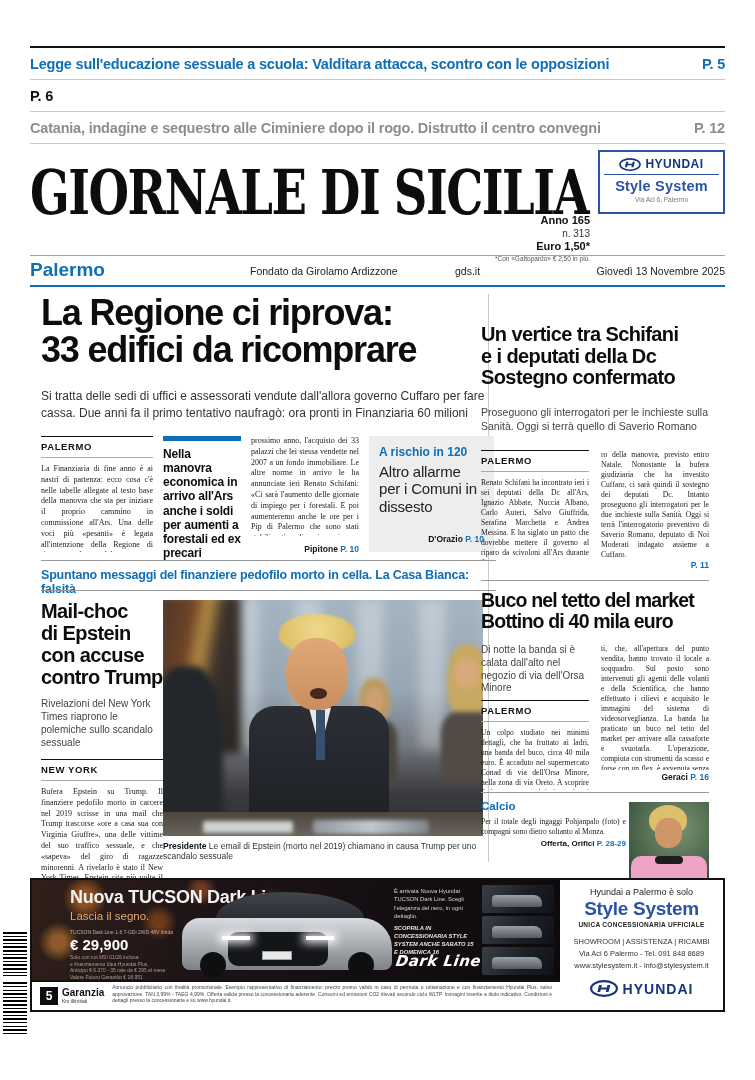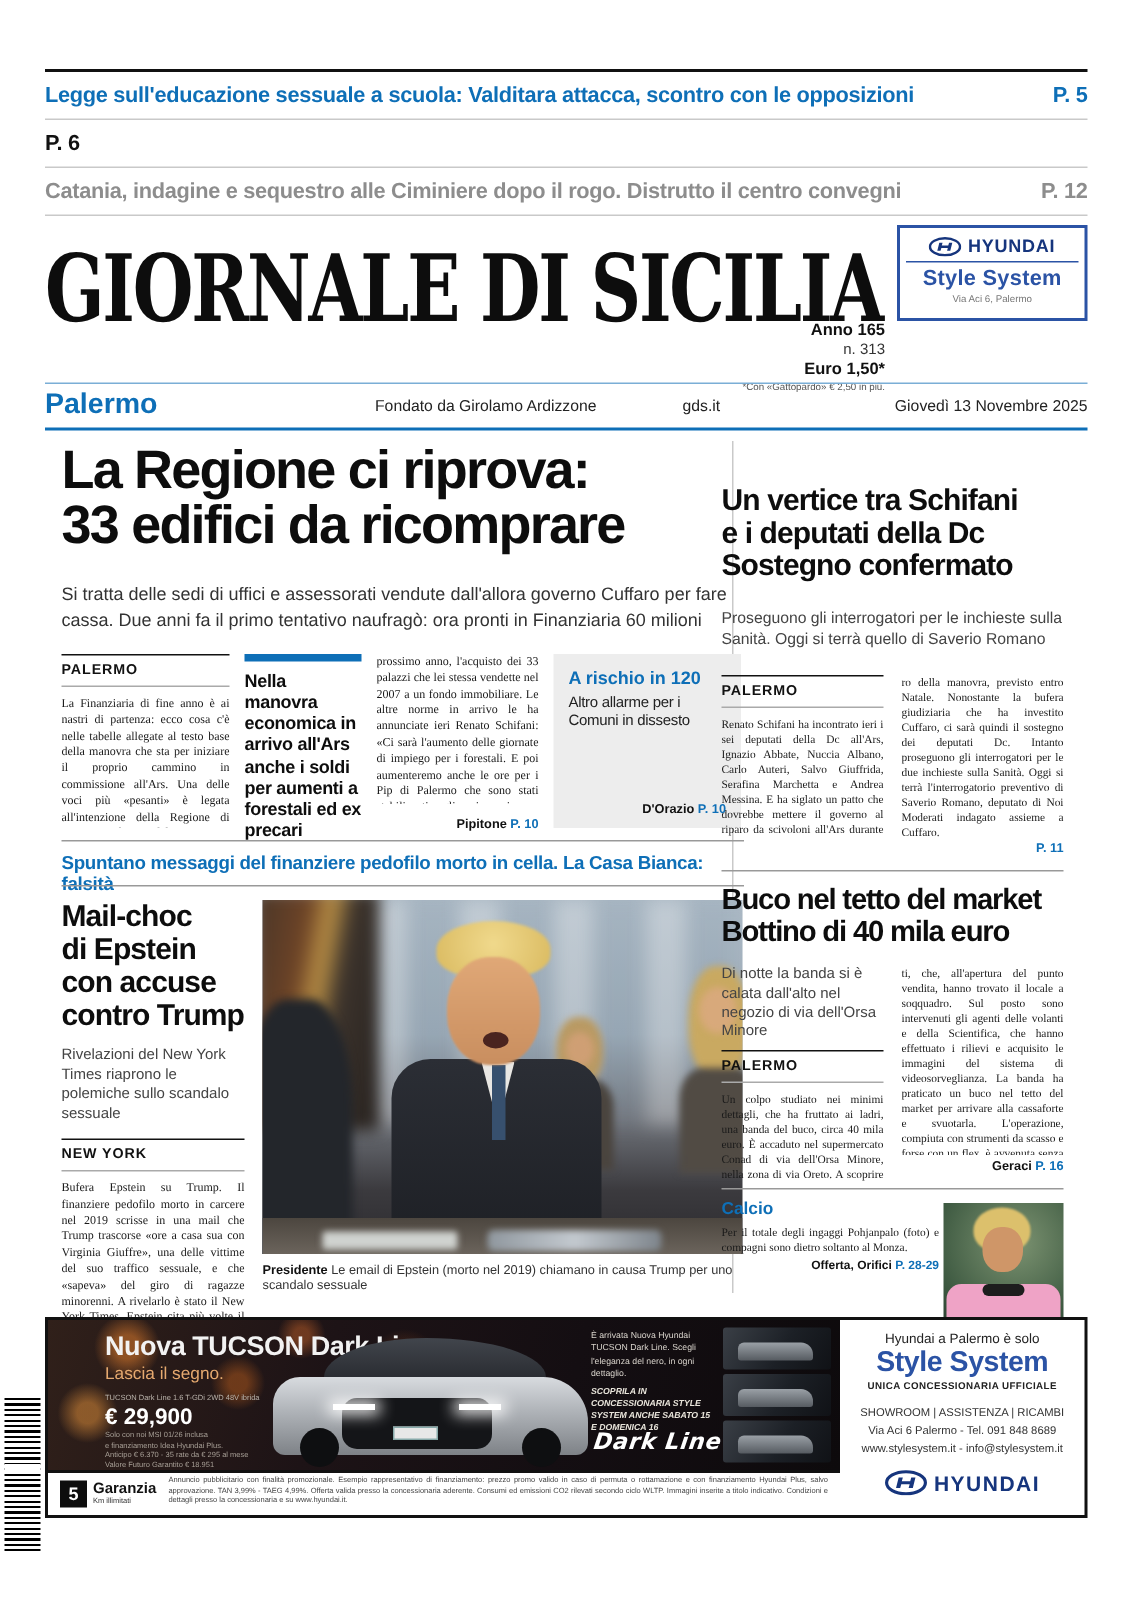--- a/index.html
+++ b/index.html
@@ -59,29 +59,29 @@
   .pullq { width:78px; }
   .bluebar { height:5px; background:#0e6fb7; margin-bottom:6px; }
   .pullq .pq { font-size:12px; font-weight:bold; line-height:1.18; letter-spacing:-0.2px; color:#0d0d0d; }
   .colB { width:108px; position:relative; }
   .colB .txt { height:100px; overflow:hidden; }
   .byline-row { position:absolute; right:0; bottom:0; font-size:8.5px; }
   .byl { font-weight:bold; color:#111; } .pgref { font-weight:bold; color:#0e6fb7; }
 
   .graybox { width:125px; height:116px; background:#ededed; padding:9px 10px; position:relative; }
   .gb-k { font-size:12px; font-weight:bold; color:#0e6fb7; }
-  .gb-t { font-size:10px; line-height:1.16; color:#222; margin-top:4px; letter-spacing:-0.2px; }
+  .gb-t { font-size:15px; line-height:1.16; color:#222; margin-top:4px; letter-spacing:-0.2px; }
   .gb-by { position:absolute; right:10px; bottom:8px; font-size:8.5px; }
 
   .l-rule1 { position:absolute; left:0; top:266px; width:455px; height:1px; background:#999; }
   .strap { position:absolute; left:0; top:274px; width:455px; font-size:12.5px; font-weight:bold;
            color:#0e6fb7; letter-spacing:-0.2px; }
   .l-rule2 { position:absolute; left:0; top:296px; width:455px; height:1px; background:#999; }
 
-  .ep-row { position:absolute; left:0; top:306px; width:455px; display:flex; gap:12px; }
+  .ep-row { position:absolute; left:0; top:306px; width:455px; display:flex; gap:0; }
   .ep-text { width:122px; }
   .ep-hl { font-size:20px; line-height:1.1; letter-spacing:-0.6px; }
   .ep-sf { font-size:10px; line-height:1.3; color:#444; margin-top:9px; }
   .ep-kick { margin-top:10px; }
   .ep-body { height:142px; overflow:hidden; }
   .ep-pg { text-align:right; font-size:8.5px; margin-top:1px; }
   .ep-photo-wrap { width:320px; }
   .caption { margin-top:5px; font-size:8.5px; color:#333; }
   .cap-label { font-weight:bold; color:#111; }
 

